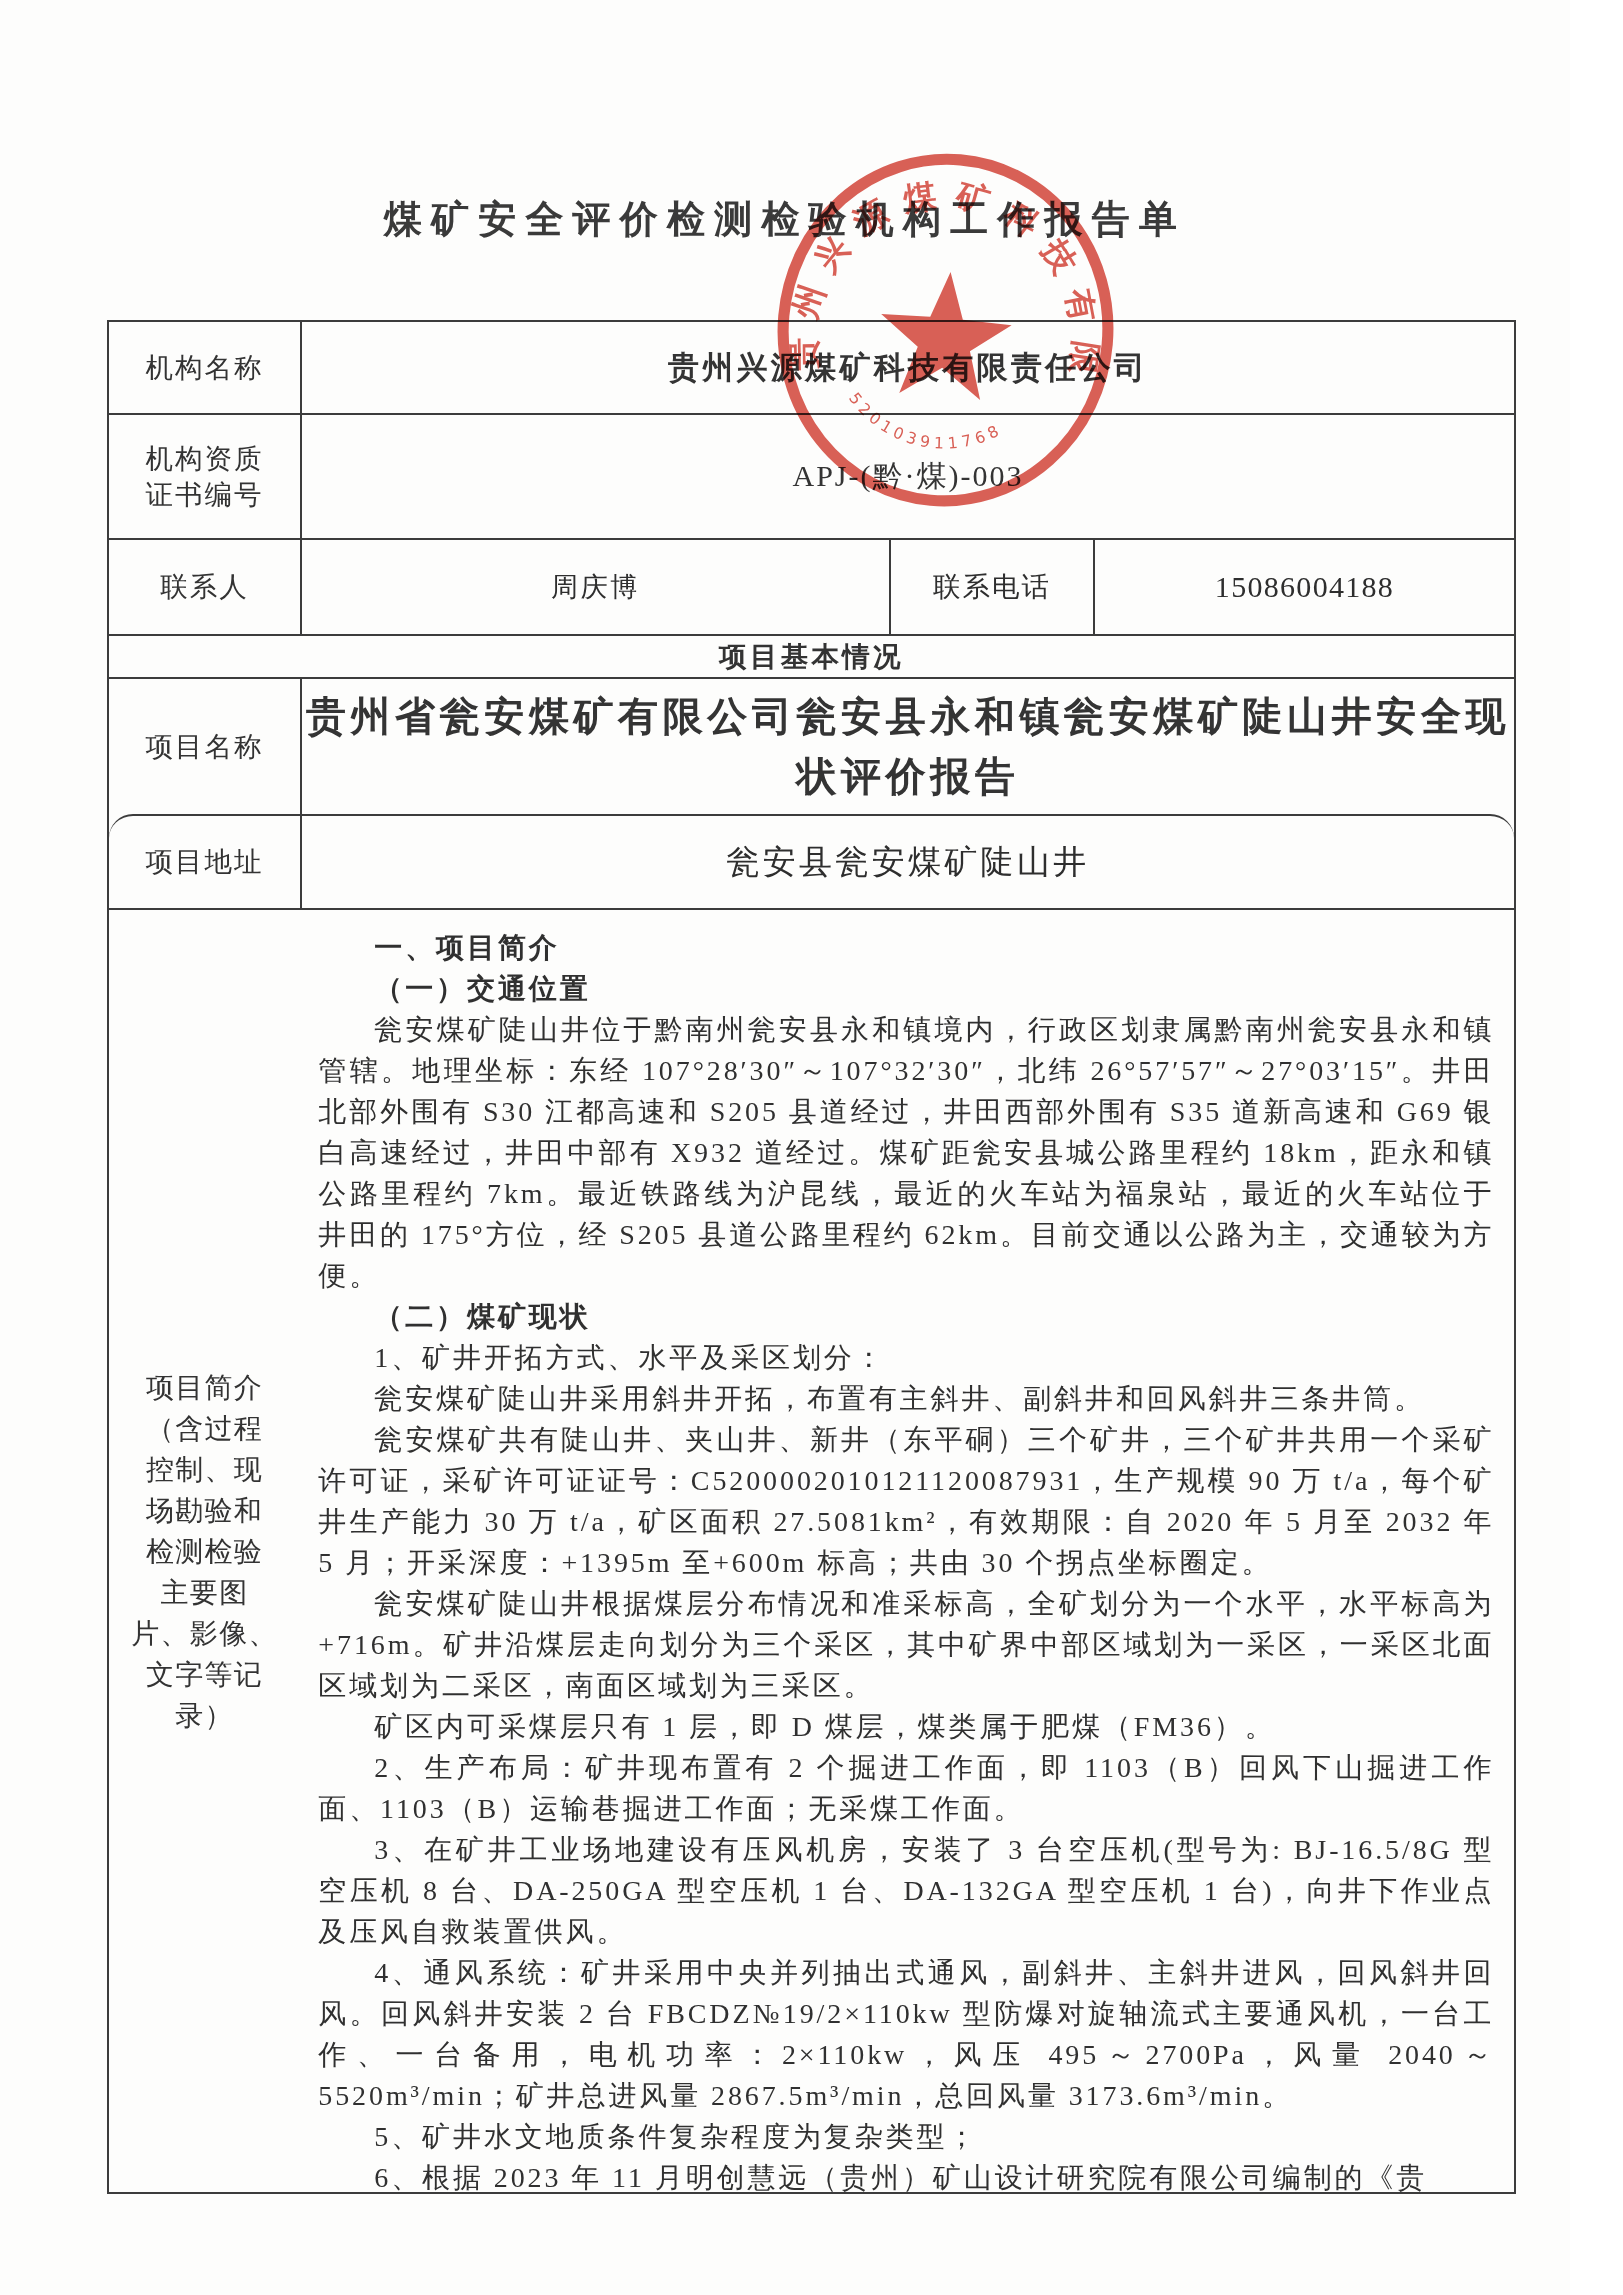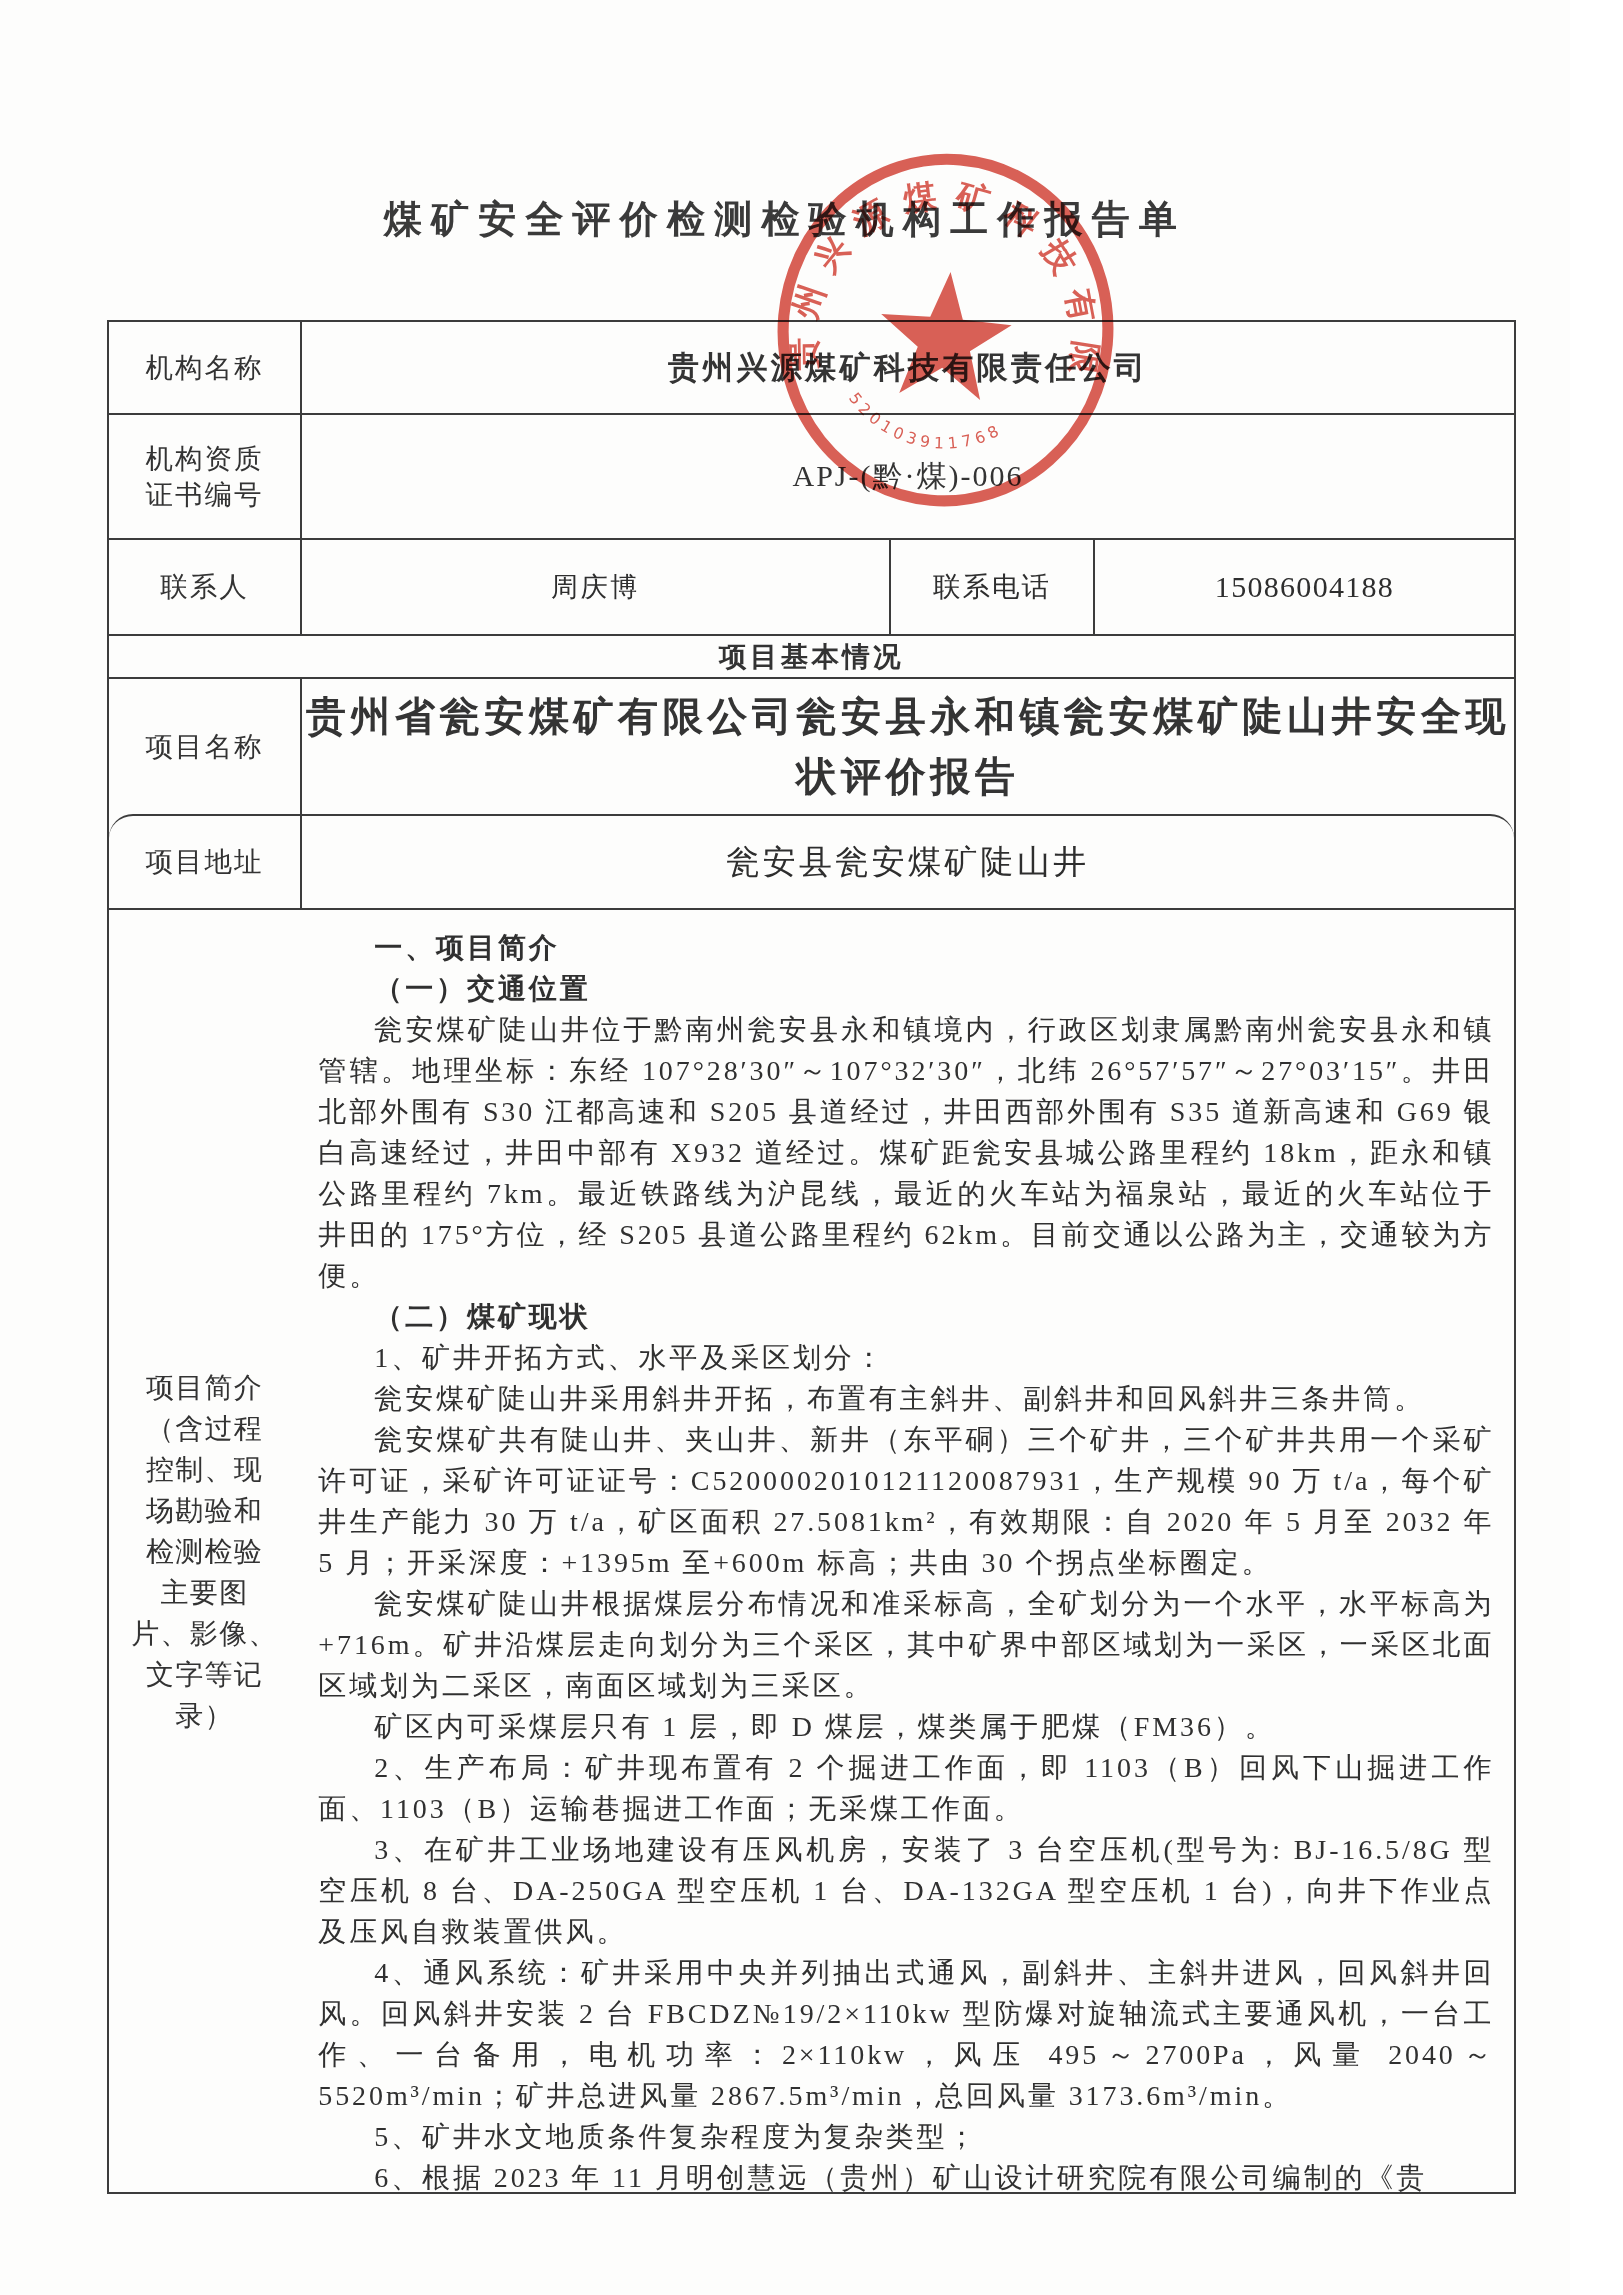--- a/index.html
+++ b/index.html
@@ -86,21 +86,21 @@
   <div class="report-table">
 
     <div class="trow r1">
       <div class="cell label-cell">机构名称</div>
       <div class="cell value-cell bl org-value">贵州兴源煤矿科技有限责任公司</div>
     </div>
 
     <div class="trow r2">
       <div class="cell label-cell pre">机构资质
 证书编号</div>
-      <div class="cell value-cell bl cert-value">APJ-(黔·煤)-006</div>
+      <div class="cell value-cell bl cert-value">APJ-(黔·煤)-003</div>
     </div>
 
     <div class="trow r3">
       <div class="cell label-cell">联系人</div>
       <div class="cell value-cell bl contact-name">周庆博</div>
       <div class="cell phone-label bl">联系电话</div>
       <div class="cell phone-value bl">15086004188</div>
     </div>
 
     <div class="trow r4">

